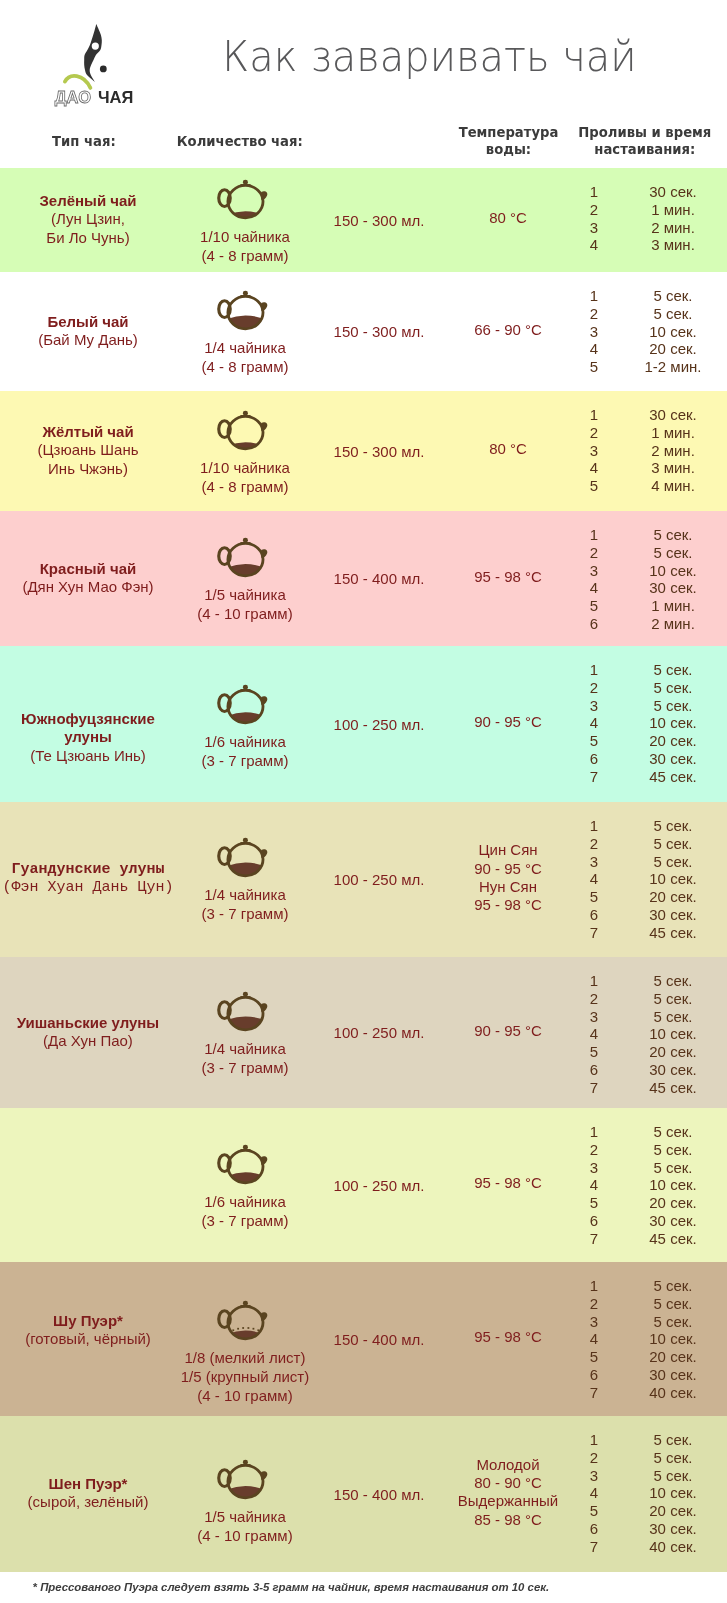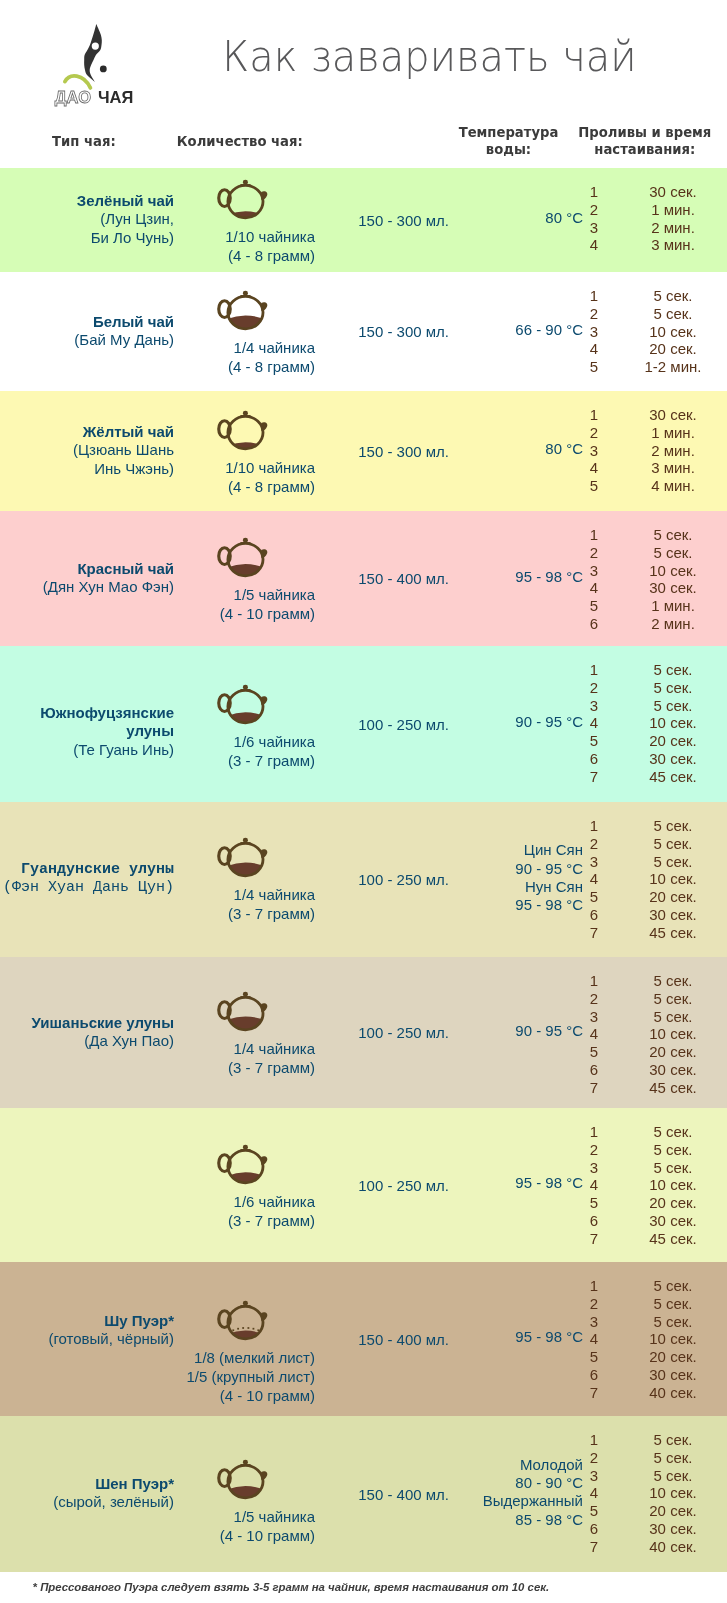--- a/index.html
+++ b/index.html
@@ -14,21 +14,21 @@
   .logo-dao{left:-0.2px;top:69px;color:transparent;-webkit-text-stroke:0.8px #6a6a6a;}
   .logo-chaya{left:43px;top:69px;color:#2b2b2b;}
   .title{position:absolute;left:0;top:31px;width:859px;text-align:center;
          font-family:"DejaVu Sans Light","DejaVu Sans",sans-serif;font-weight:200;
          font-size:43px;line-height:50px;color:#58585a;white-space:nowrap;
          transform:scaleX(0.93);}
   .colhead{position:absolute;text-align:center;font-size:13.2px;font-weight:bold;
            color:#3b3b3b;line-height:17.2px;font-family:"DejaVu Sans",sans-serif;}
 
   .row{position:absolute;left:0;width:727px;overflow:hidden;}
-  .cell{position:absolute;text-align:right;color:#0c4a6e;}
+  .cell{position:absolute;text-align:center;color:#7f1d1d;}
   .c-type{font-size:15px;line-height:18.3px;}
   .c-type .nm{font-weight:bold;display:block;}
   .c-type span{display:block;}
   .c-amt{font-size:15px;line-height:19px;}
   .c-amt span{display:block;}
   .c-size{font-size:15px;line-height:19px;}
   .c-temp{font-size:15px;line-height:18.3px;}
   .c-temp span{display:block;}
   .pn{position:absolute;font-size:15px;color:#57331a;text-align:center;width:30px;}
   .pt{position:absolute;font-size:15px;color:#57331a;text-align:center;width:130px;}
@@ -233,24 +233,24 @@
         <div class="pt" style="left:608px;top:50.7px;">10 сек.</div>
       <div class="pn" style="left:579px;top:68.45px;">4</div>
         <div class="pt" style="left:608px;top:68.45px;">30 сек.</div>
       <div class="pn" style="left:579px;top:86.2px;">5</div>
         <div class="pt" style="left:608px;top:86.2px;">1 мин.</div>
       <div class="pn" style="left:579px;top:103.95px;">6</div>
         <div class="pt" style="left:608px;top:103.95px;">2 мин.</div>
     </div>
   </div>
   <div class="row" style="top:646px;height:156px;background:#c3fde3;">
-    <div class="cell c-type" style="left:2px;top:58px;width:172px;">
+    <div class="cell c-type" style="left:2px;top:64px;width:172px;">
         <span class="nm">Южнофуцзянские</span>
         <span class="nm">улуны</span>
-        <span>(Те Гуань Инь)</span>
+        <span>(Те Цзюань Инь)</span>
       </div>
     <svg class="pot" viewBox="0 0 60 45" width="60.5" height="43.9" preserveAspectRatio="none" style="left:213.2px;top:37.2px;">
  <defs>
           <clipPath id="pc4">
             <path d="M32.2 7.6 C 41.8 7.6, 49.6 15.1, 49.6 24.2 C 49.6 33.3, 41.8 40.9, 32.2 40.9 C 22.6 40.9, 14.8 33.3, 14.8 24.2 C 14.8 15.1, 22.6 7.6, 32.2 7.6 Z"></path>
           </clipPath>
         </defs>
  <ellipse cx="11.4" cy="20.6" rx="5.7" ry="8.6" fill="none" stroke="#5a4420" stroke-width="3.1"></ellipse>
  <path d="M47.8 14.4 C 51.6 12.5, 55.0 14.7, 53.5 18.3 C 52.2 21.4, 50.1 22.7, 47.8 22.2 Z" fill="#5a4420"></path>
  <g clip-path="url(#pc4)">

